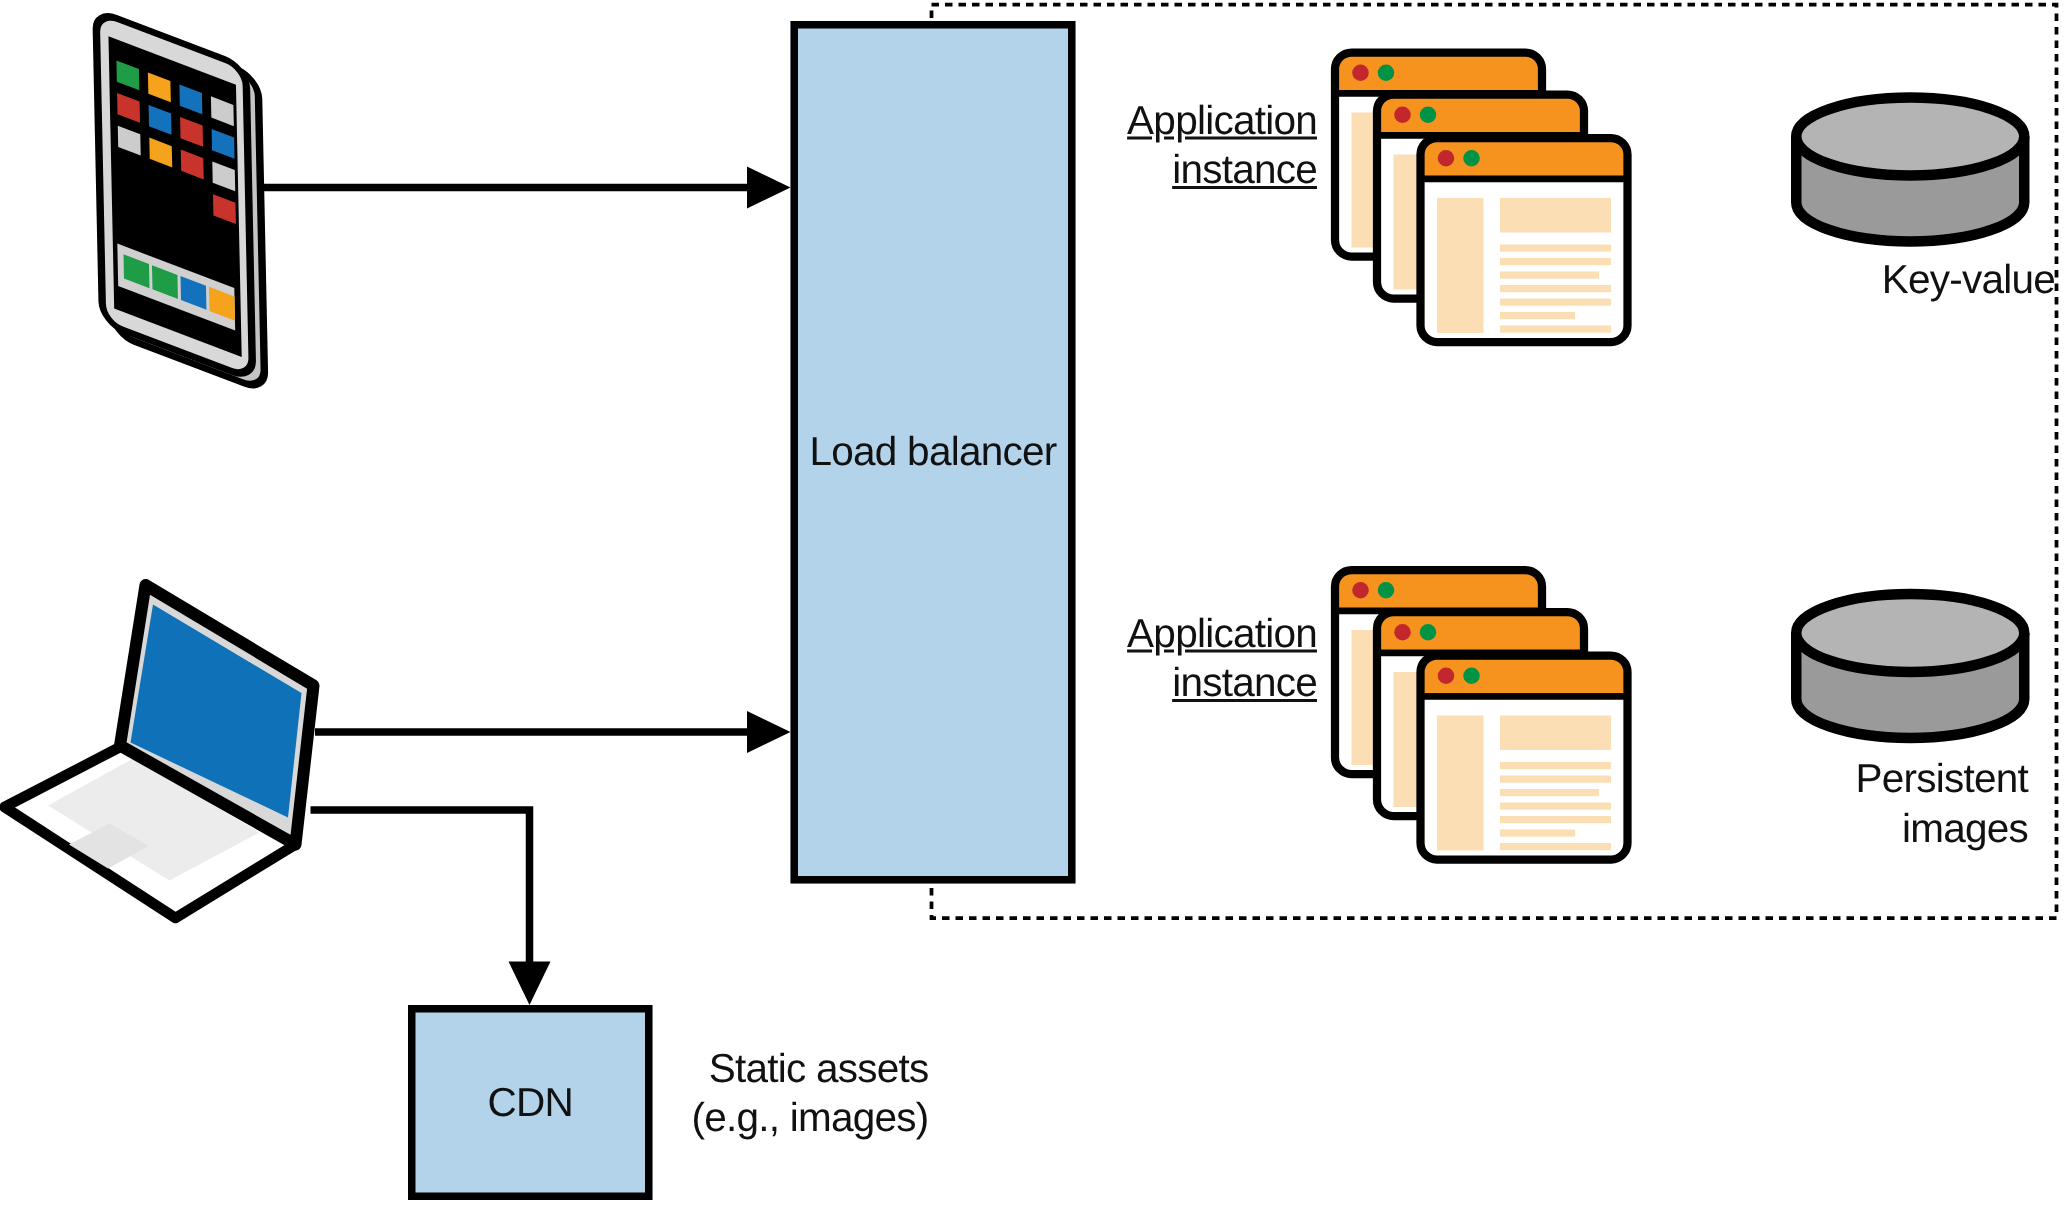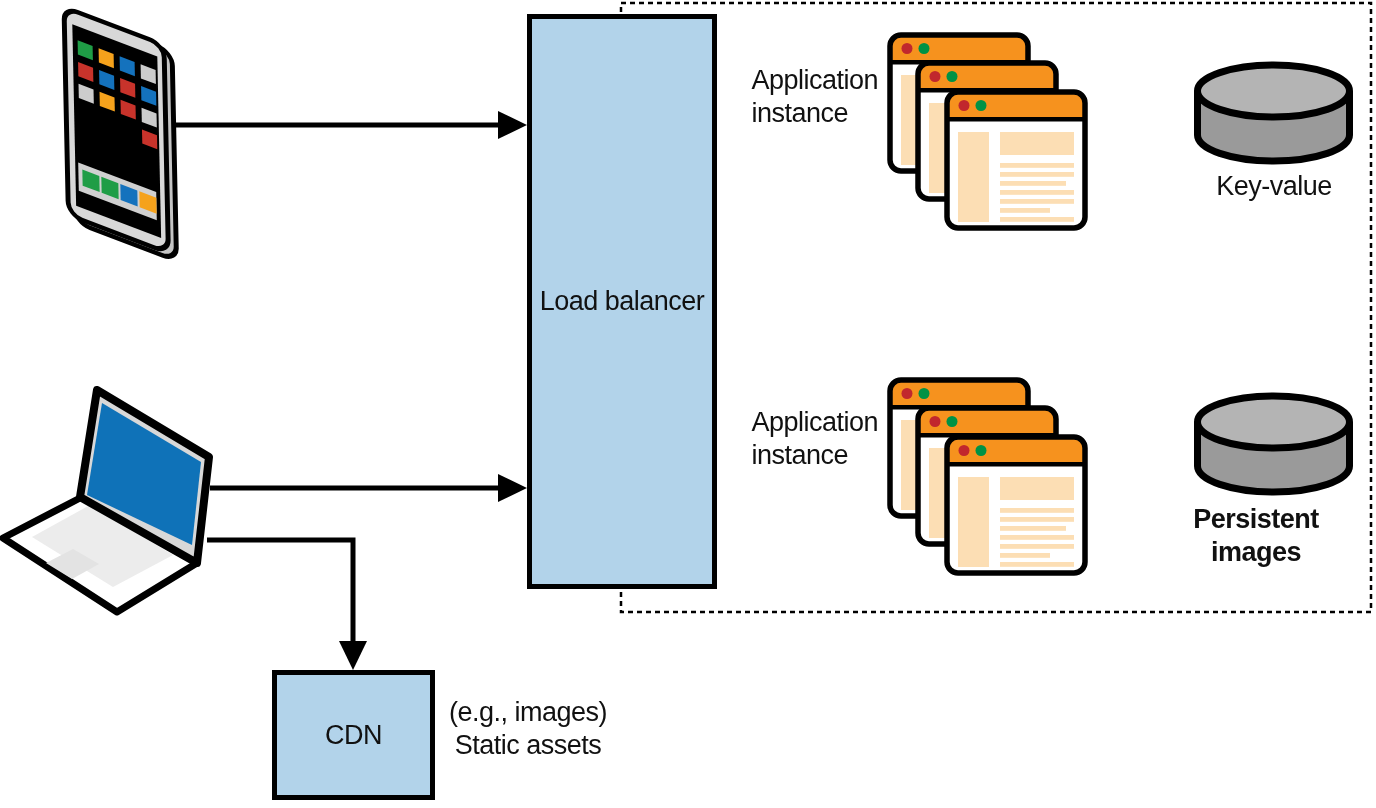--- a/index.html
+++ b/index.html
@@ -18,22 +18,22 @@
   .box{
     position:absolute; background:var(--box-blue); border:5px solid var(--outline);
     box-sizing:border-box; display:flex; align-items:center; justify-content:center;
     font-size:27px; letter-spacing:-0.5px;
   }
   .label{
     position:absolute; font-size:27px; line-height:33px; letter-spacing:-0.5px;
     white-space:nowrap;
   }
   .label .ln{display:block;}
-  .t-right{}
-  .t-center{text-align:center;}
+  .t-right{text-align:right;text-decoration:underline;}
+  .t-center{text-align:right;}
 </style>
 </head>
 <body>
 
 <div class="stage">
 
   <svg width="0" height="0" style="position:absolute" aria-hidden="true">
     <defs>
       <symbol id="sym-browser-window" viewBox="0 0 146 144">
         <rect x="4" y="4" width="138" height="136" rx="11" fill="#ffffff"></rect>
@@ -102,31 +102,31 @@
   <svg class="abs" style="left:1191px;top:55px" width="166" height="112">
     <use href="#sym-cylinder" x="0" y="0" width="166" height="112"></use>
   </svg>
   <div class="label t-center" style="left:1178px;top:170px;width:192px;">
     <span class="ln">Key-value</span>
   </div>
 
   <svg class="abs" style="left:1191px;top:386px" width="166" height="112">
     <use href="#sym-cylinder" x="0" y="0" width="166" height="112"></use>
   </svg>
-  <div class="label t-center" style="left:1160px;top:503px;width:192px;font-weight:bold;">
+  <div class="label t-center" style="left:1160px;top:503px;width:192px;">
     <span class="ln">Persistent</span>
     <span class="ln">images</span>
   </div>
 
   <div class="box" style="left:272px;top:670px;width:163px;height:130px;">
     <span>CDN</span>
   </div>
   <div class="label t-center" style="left:437px;top:696px;width:182px;">
+    <span class="ln">Static assets</span>
     <span class="ln">(e.g., images)</span>
-    <span class="ln">Static assets</span>
   </div>
 
   <svg class="abs" style="left:55px;top:0" width="195" height="268">
     <g transform="matrix(1,0.38,0.02,0.945,9,7)">
       <rect x="7" y="4" width="101" height="221" rx="14" fill="#c4c4c4" stroke="var(--outline)" stroke-width="5"></rect>
       <rect x="0" y="0" width="100" height="220" rx="14" fill="var(--device-silver)" stroke="var(--outline)" stroke-width="5"></rect>
       <rect x="8" y="15" width="85" height="192" fill="#000000"></rect>
       <g>
         <rect x="13" y="30" width="15" height="15" fill="#1f9d46"></rect>
         <rect x="34" y="30" width="15" height="15" fill="#f5a21c"></rect>

